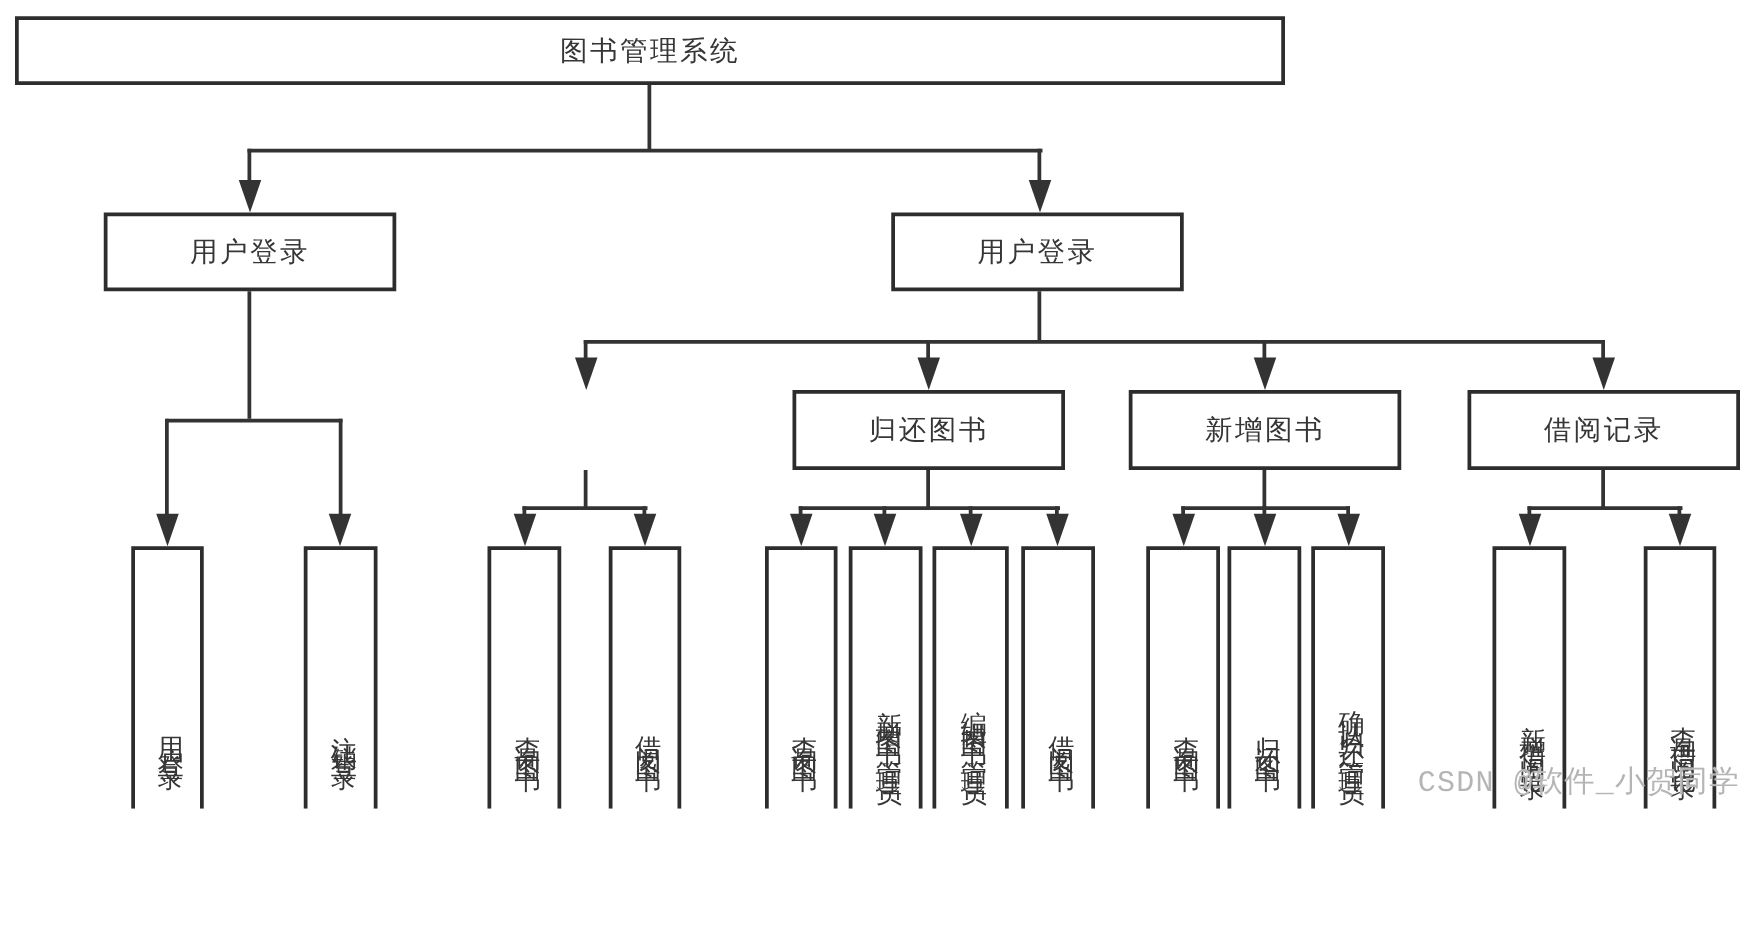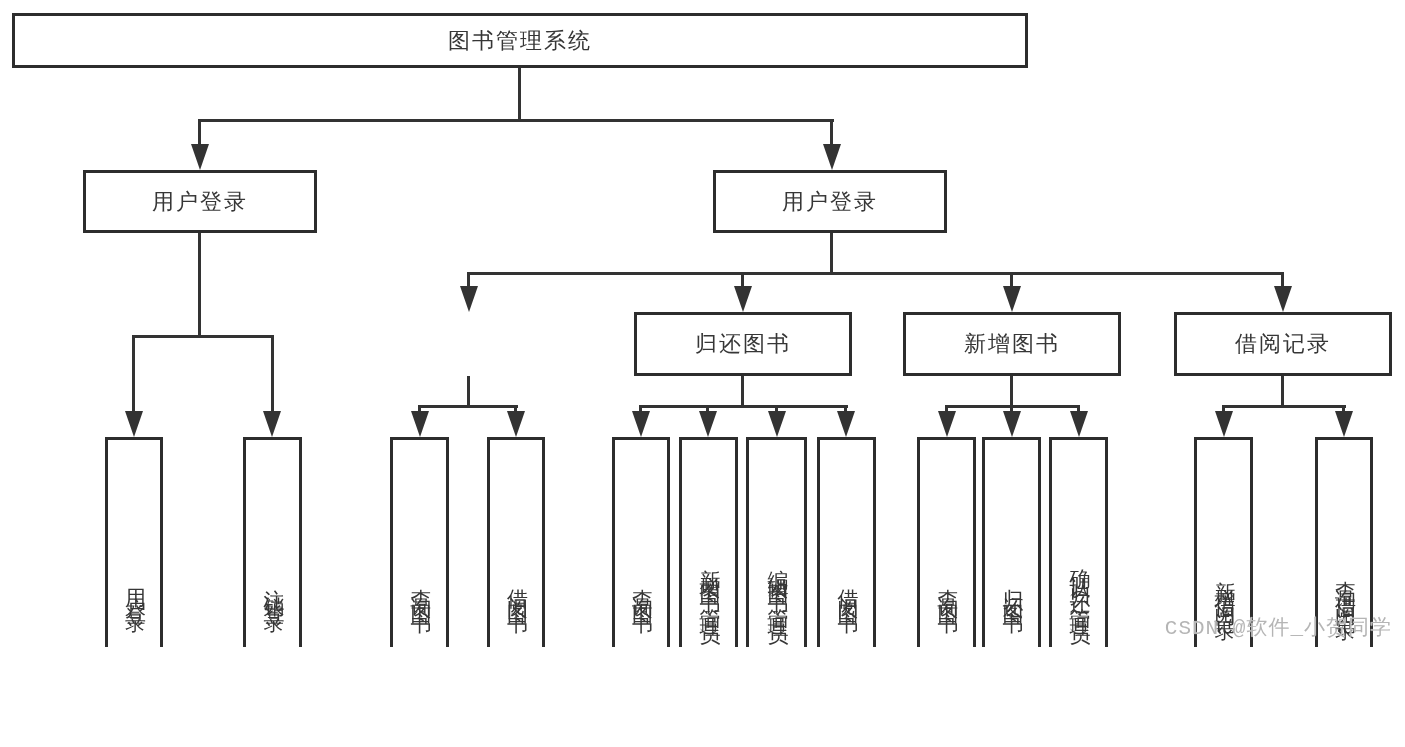--- a/index.html
+++ b/index.html
@@ -32,21 +32,21 @@
   .v{position:absolute;width:3px;background:var(--line);}
   .h{position:absolute;height:3px;background:var(--line);}
   .ah{
     position:absolute;width:0;height:0;
     border-left:9px solid transparent;
     border-right:9px solid transparent;
     border-top:26px solid var(--line);
   }
   .wm{
     position:absolute;right:13px;bottom:6px;
-    font-size:21px;letter-spacing:1px;
+    font-size:24px;letter-spacing:1px;
     color:var(--watermark);z-index:5;
     text-shadow:0 0 1px #ffffff;
   }
 </style>
 </head>
 <body>
 
 <div class="stage">
 
   <div class="box hbox" style="left:12px;top:13px;width:1016px;height:55px">图书管理系统</div>

